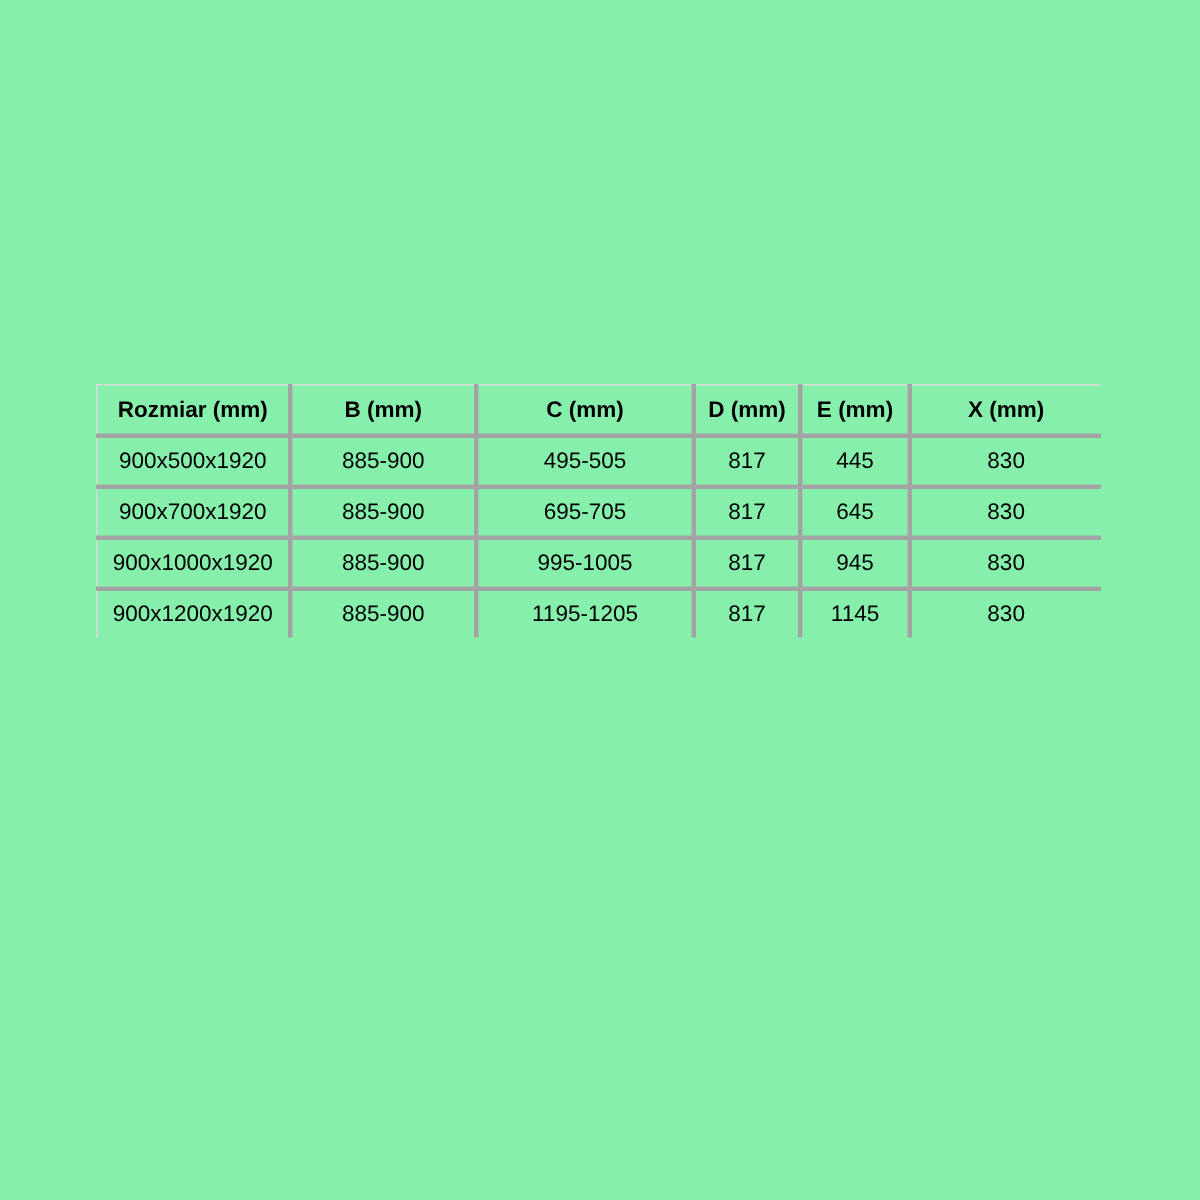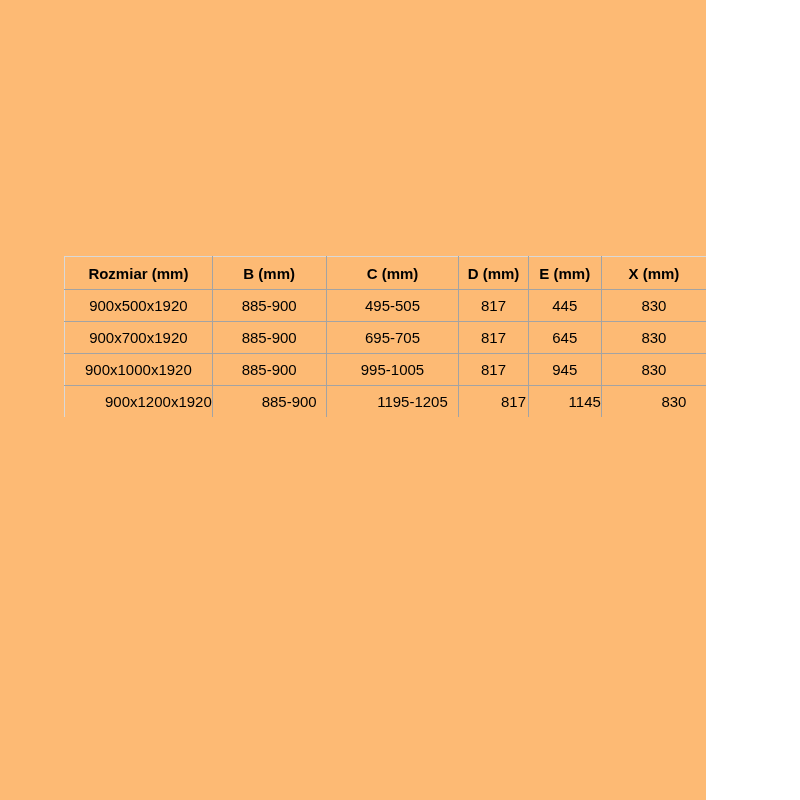--- a/index.html
+++ b/index.html
@@ -2,65 +2,65 @@
 <html><head>
 <meta charset="utf-8">
 <style>
   html, body {
     margin: 0;
     padding: 0;
     background: #ffffff;
   }
   .page {
     position: relative;
-    width: 706px;
+    width: 800px;
     height: 800px;
-    background: #fdba74;
+    background: #86efac;
     overflow: hidden;
     font-family: "Liberation Sans", sans-serif;
   }
   table.spec-table {
     position: absolute;
     left: 64px;
     top: 256px;
     border-collapse: collapse;
     table-layout: fixed;
     color: #000000;
     font-size: 15px;
   }
   col.c0 { width: 129px; }
   col.c1 { width: 124px; }
   col.c2 { width: 145px; }
   col.c3 { width: 71px; }
   col.c4 { width: 73px; }
   col.c5 { width: 127px; }
   .spec-table th,
   .spec-table td {
-    border: 1px solid #a3a3a3;
+    border: 3px solid #a3a3a3;
     text-align: center;
     vertical-align: middle;
     padding: 0;
     overflow: hidden;
     white-space: nowrap;
   }
   .spec-table th {
     font-weight: bold;
     height: 32px;
     border-top: 1px solid #d9d9d9; 
   }
   .spec-table td {
     font-weight: normal;
     height: 31px;
   }
   
   .spec-table th:first-child,
   .spec-table td:first-child { border-left: 1px solid #d9d9d9; }
   .spec-table th:last-child,
   .spec-table td:last-child { border-right: none; }
-  .spec-table tbody tr:last-child td { border-bottom: none; padding-left: 40px; }
+  .spec-table tbody tr:last-child td { border-bottom: none; }
 </style>
 </head>
 <body>
 
 <div class="page">
   <table class="spec-table">
     <colgroup>
       <col class="c0">
         <col class="c1">
         <col class="c2">

